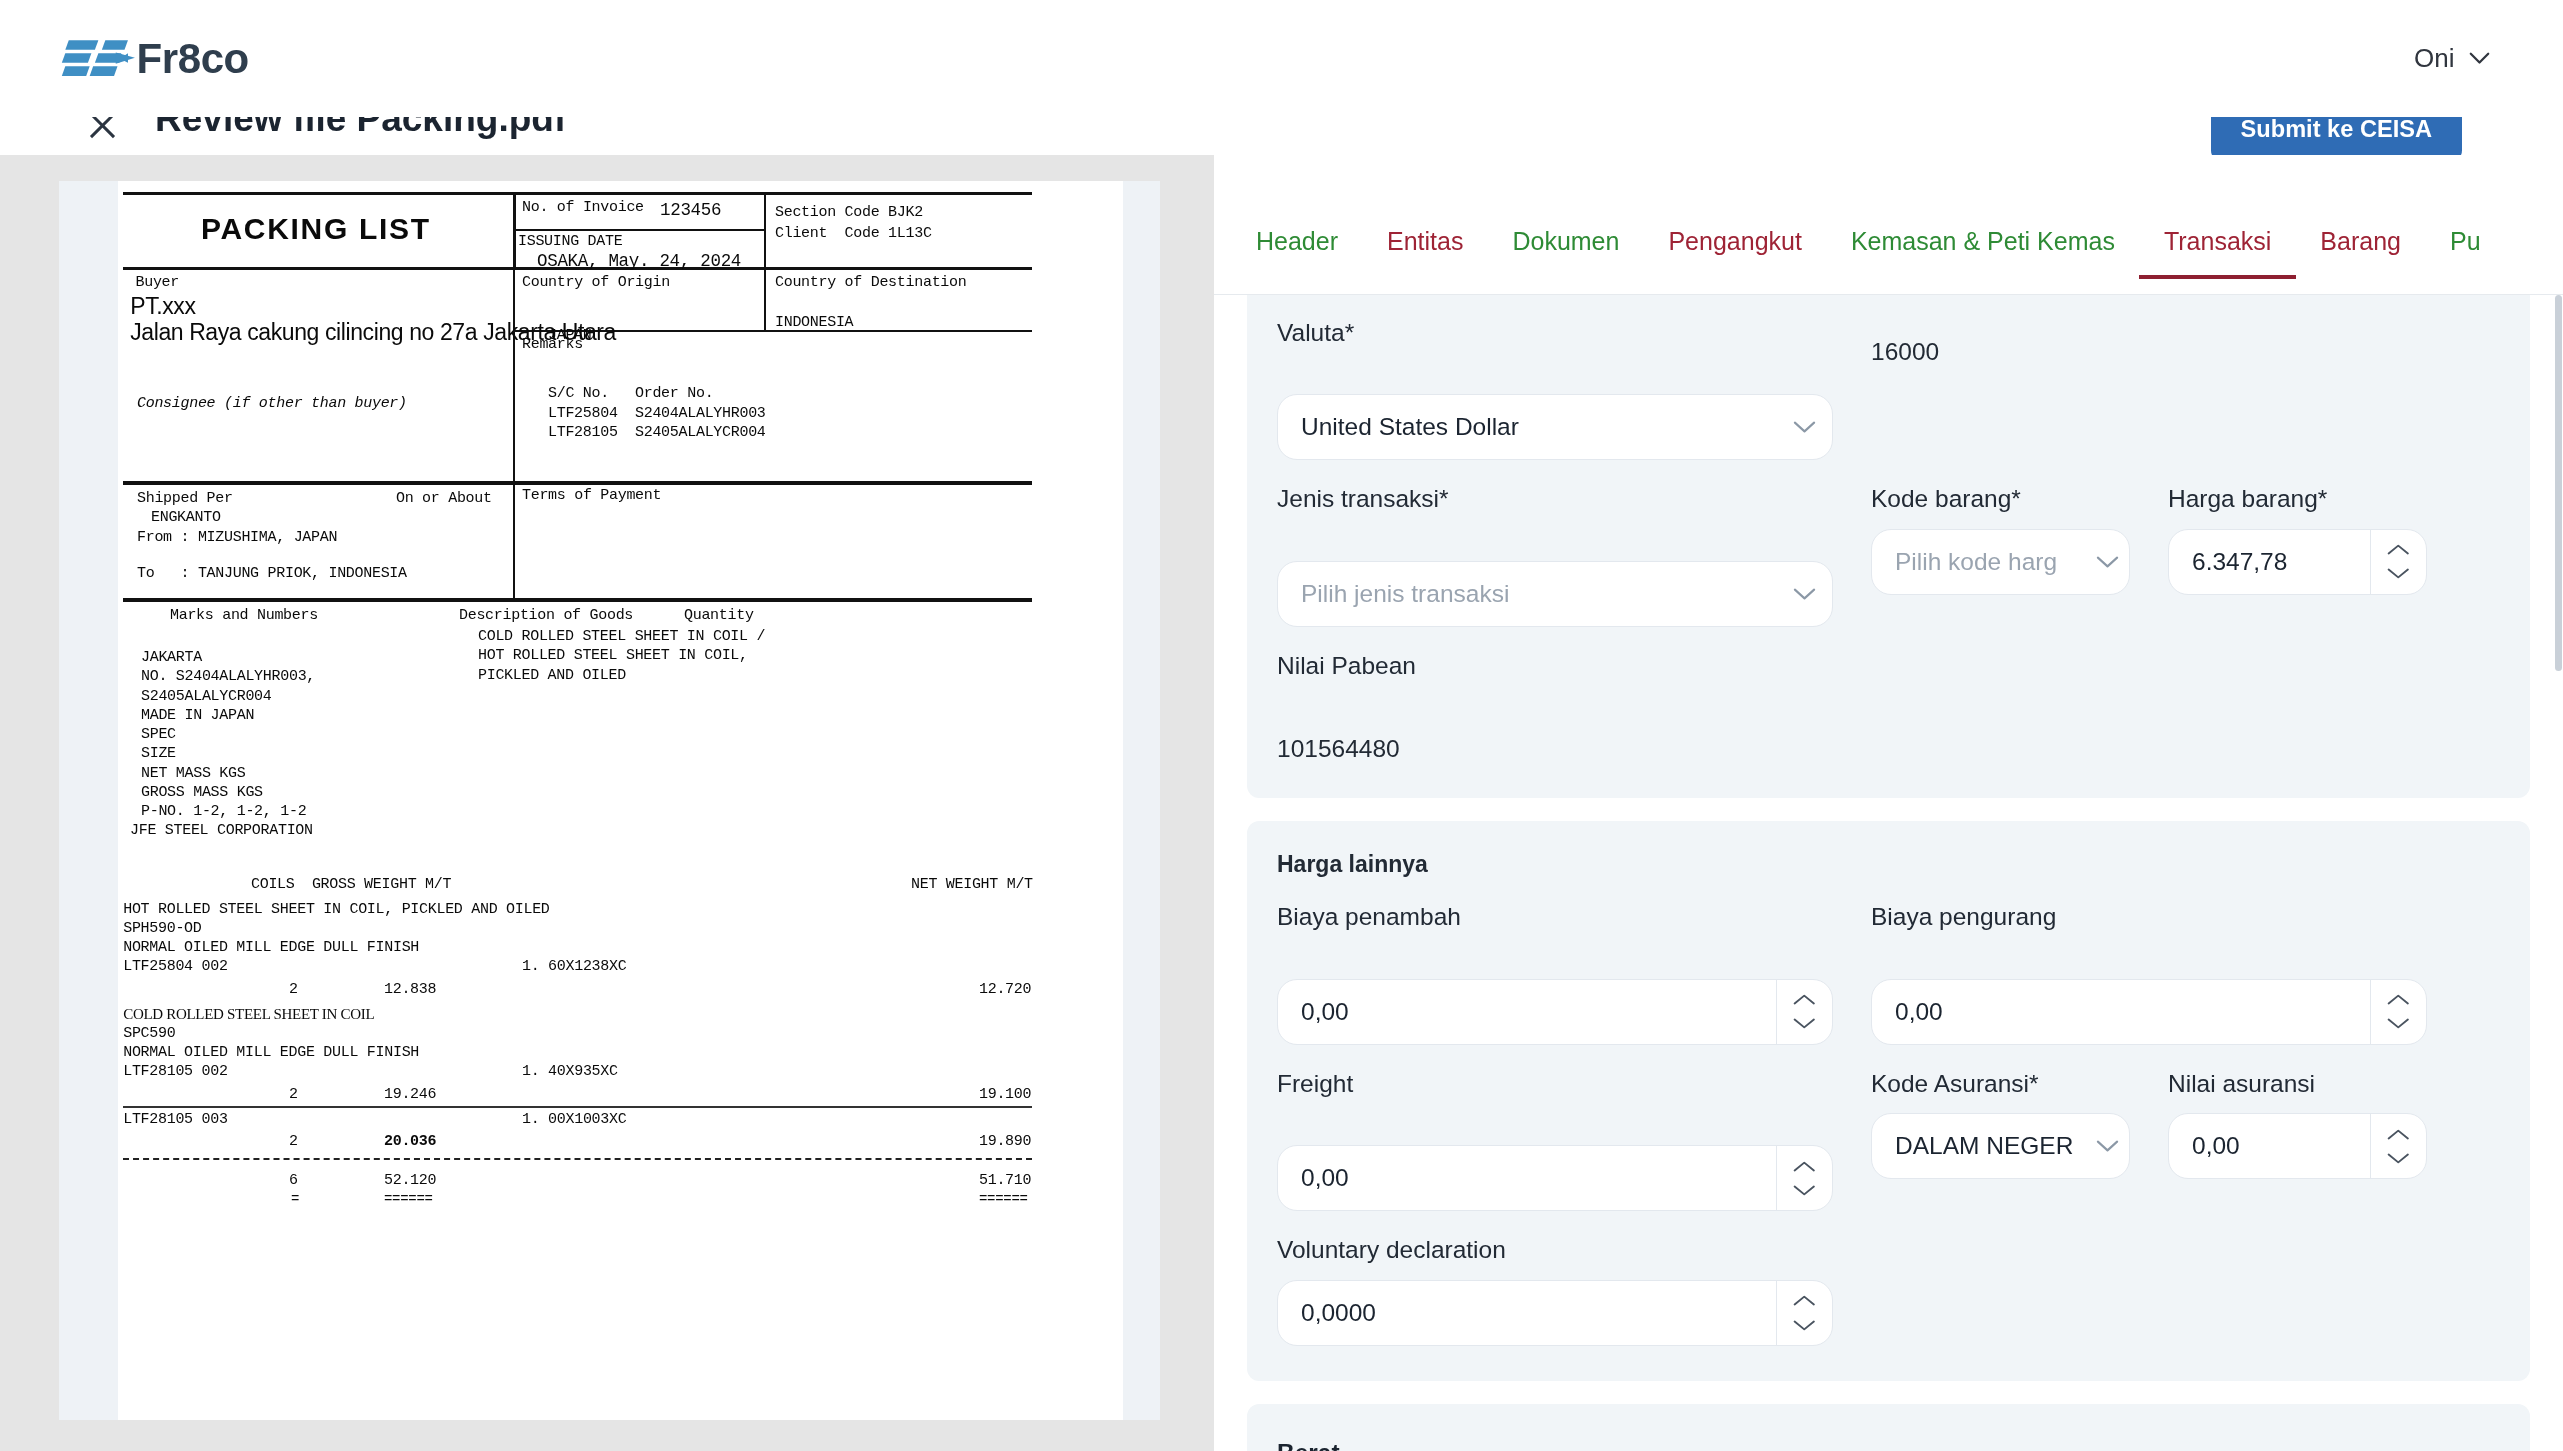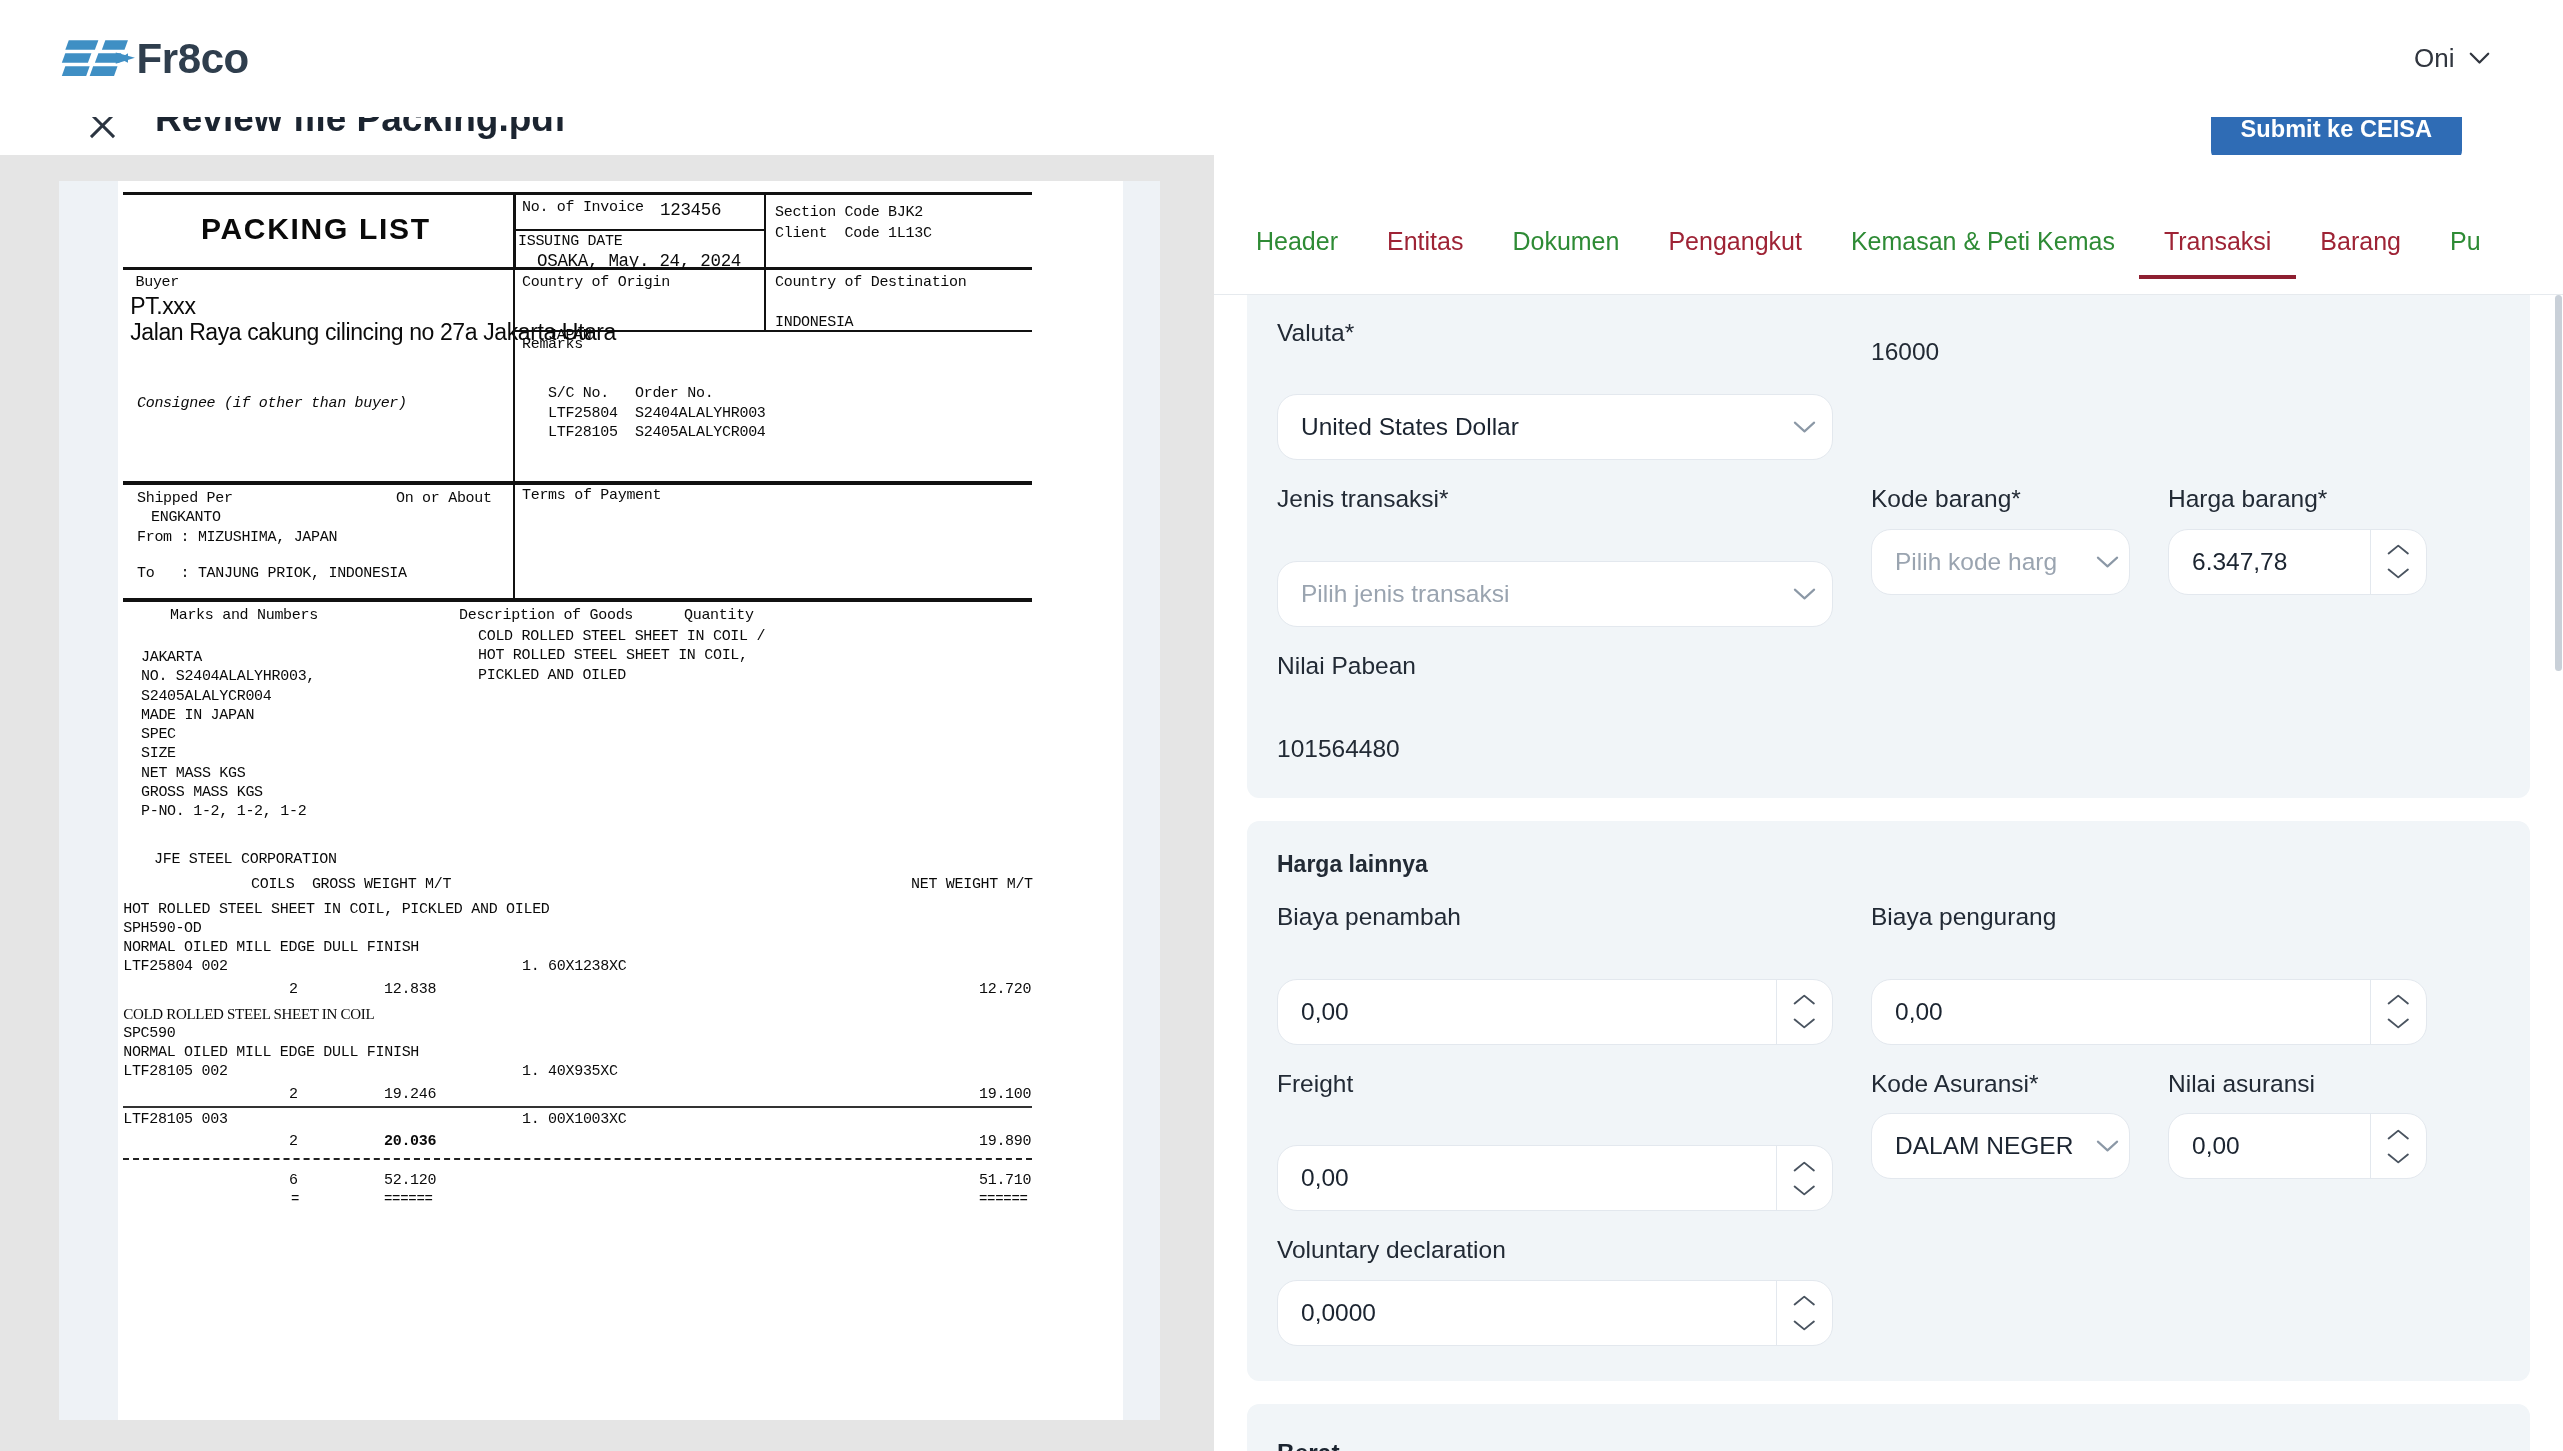--- a/index.html
+++ b/index.html
@@ -288,21 +288,21 @@
 
       <div class="d-lbl" style="left:23px;top:468px;">JAKARTA</div>
       <div class="d-lbl" style="left:23px;top:487px;">NO. S2404ALALYHR003,</div>
       <div class="d-lbl" style="left:23px;top:507px;">S2405ALALYCR004</div>
       <div class="d-lbl" style="left:23px;top:526px;">MADE IN JAPAN</div>
       <div class="d-lbl" style="left:23px;top:545px;">SPEC</div>
       <div class="d-lbl" style="left:23px;top:564px;">SIZE</div>
       <div class="d-lbl" style="left:23px;top:584px;">NET MASS KGS</div>
       <div class="d-lbl" style="left:23px;top:603px;">GROSS MASS KGS</div>
       <div class="d-lbl" style="left:23px;top:622px;">P-NO. 1-2, 1-2, 1-2</div>
-      <div class="d-lbl" style="left:36px;top:641px;margin-top:29px;">JFE STEEL CORPORATION</div>
+      <div class="d-lbl" style="left:12px;top:641px;">JFE STEEL CORPORATION</div>
 
       <div class="d-lbl" style="left:133px;top:695px;">COILS  GROSS WEIGHT M/T</div>
       <div class="d-lbl" style="left:793px;top:695px;">NET WEIGHT M/T</div>
 
       <div class="d-lbl" style="left:5.2px;  top:720px;">HOT ROLLED STEEL SHEET IN COIL, PICKLED AND OILED</div>
       <div class="d-lbl" style="left:5.2px;  top:739px;">SPH590-OD</div>
       <div class="d-lbl" style="left:5.2px;  top:758px;">NORMAL OILED MILL EDGE DULL FINISH</div>
       <div class="d-lbl" style="left:5.2px;  top:777px;">LTF25804 002</div>
       <div class="d-lbl" style="left:404px;top:777px;">1. 60X1238XC</div>
       <div class="d-lbl" style="left:171px;top:800px;">2</div>

